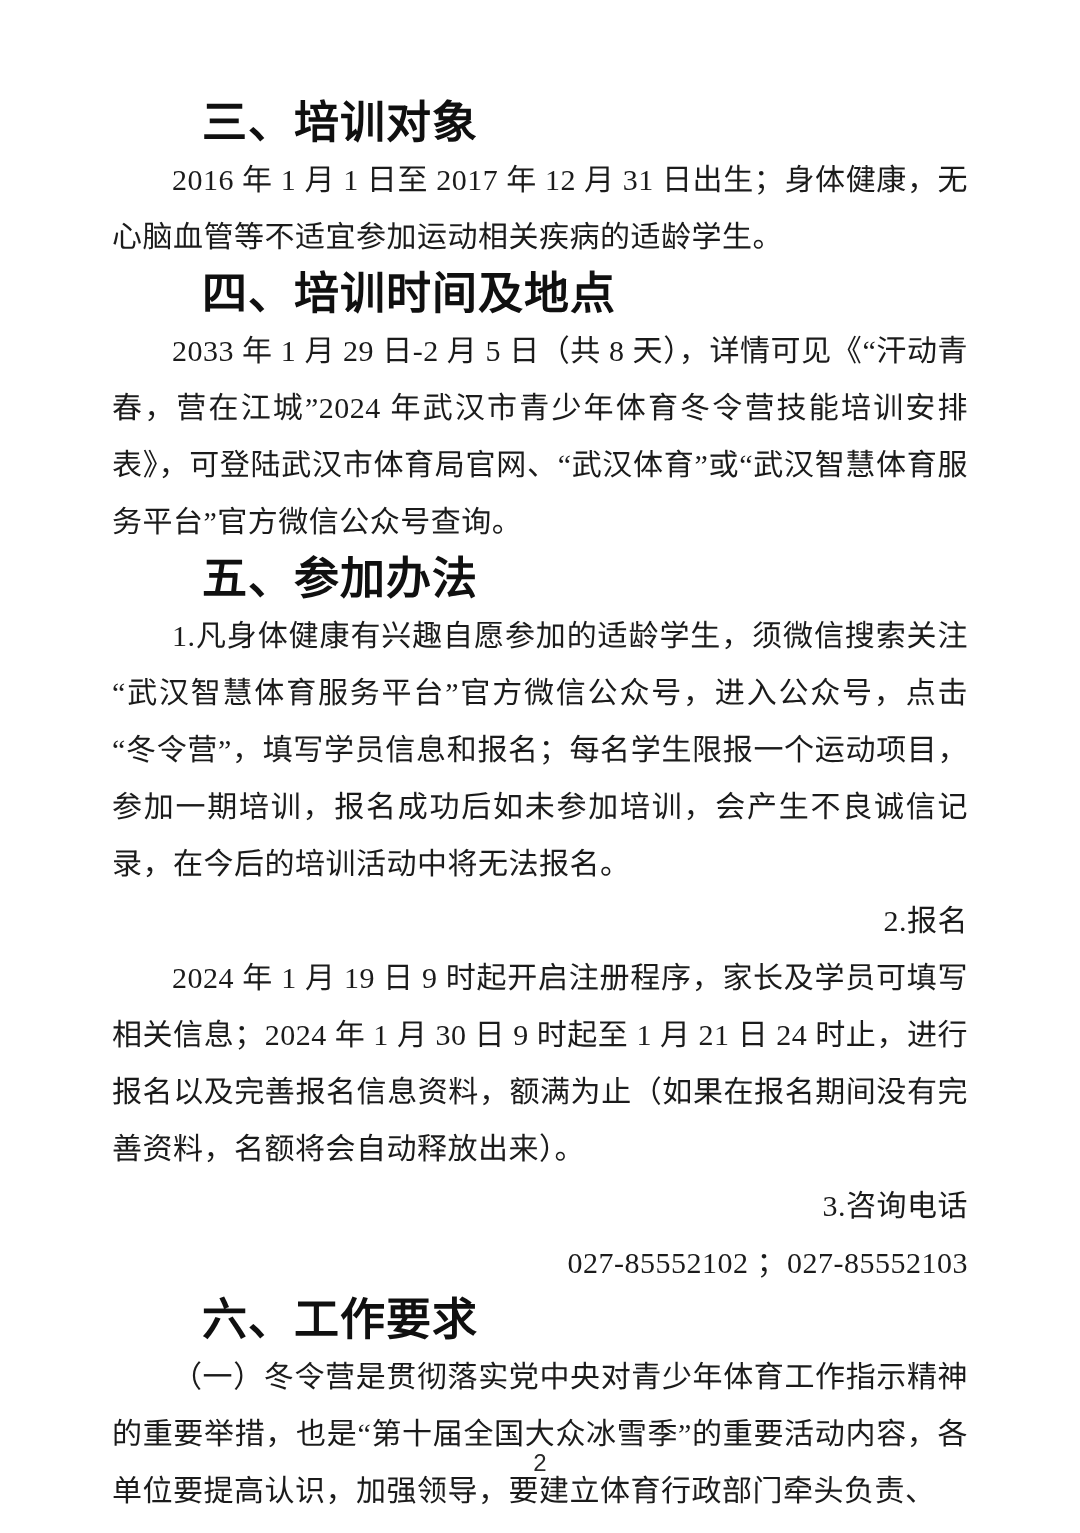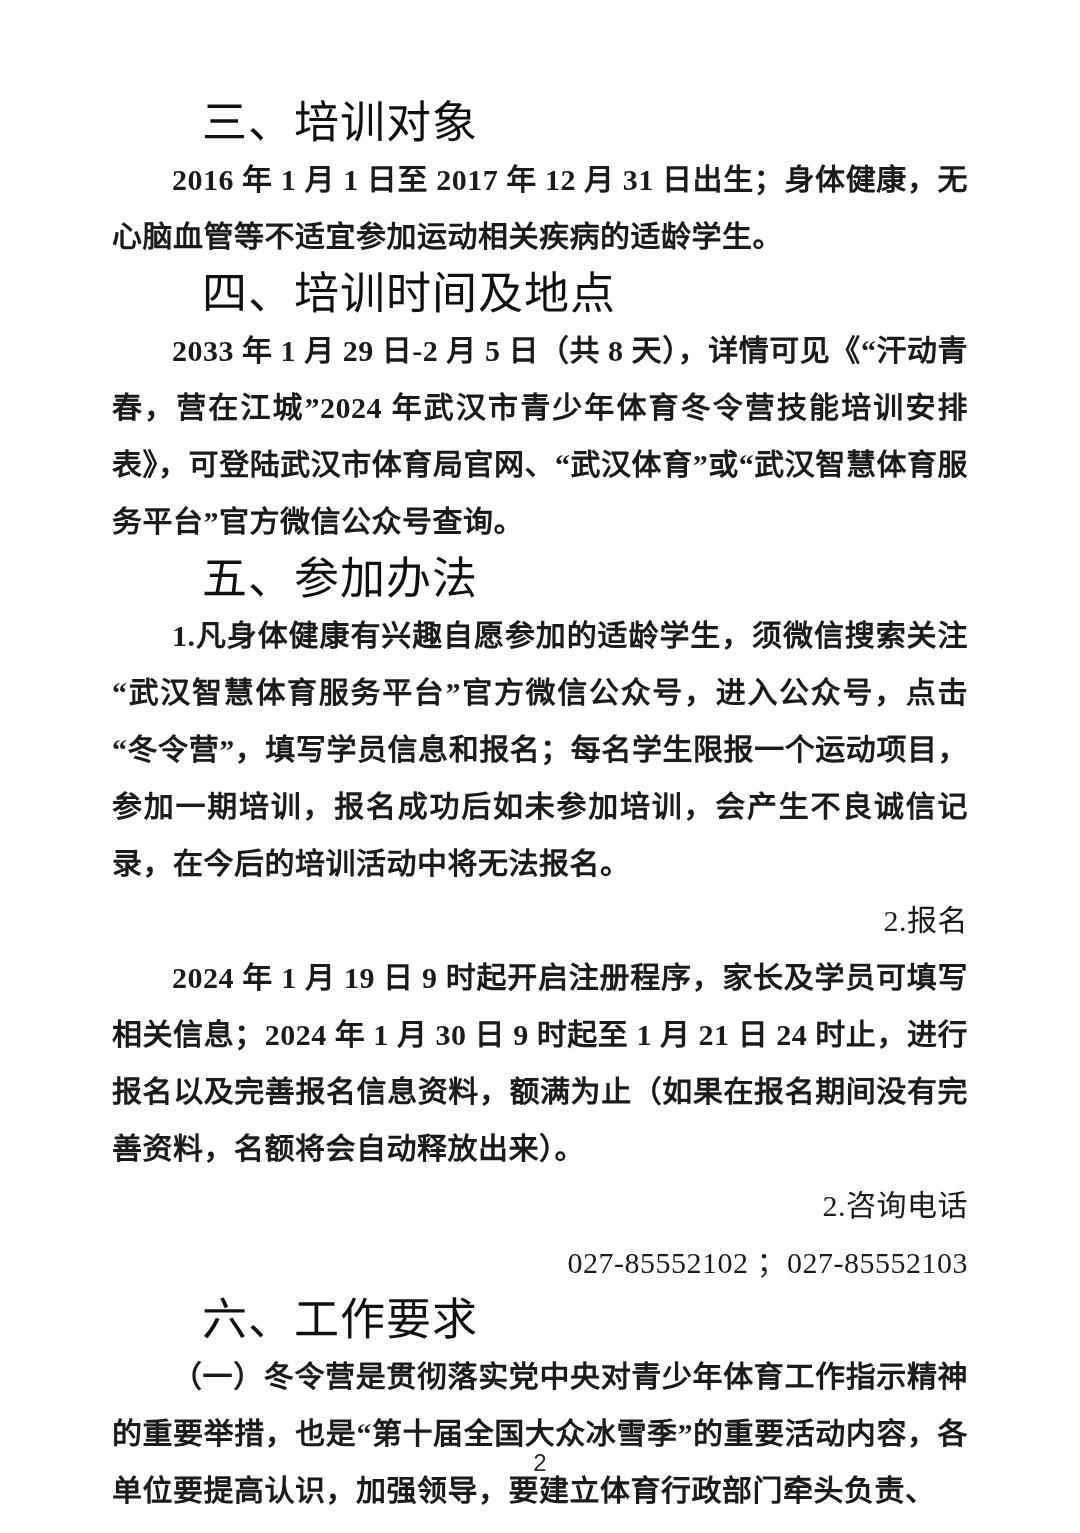--- a/index.html
+++ b/index.html
@@ -19,33 +19,32 @@
     color: #1b1b1b;
     font-family: "Liberation Serif", "DejaVu Serif", serif;
     font-size: 30px;
     line-height: 57px;
   }
   .para {
     margin: 0;
     text-indent: 2em;
     text-align: justify;
     letter-spacing: 0.5px;
-    font-weight: bold;
   }
   .para-short {
     margin: 0;
     text-indent: 2em;
     text-align: right;
     letter-spacing: 0.5px;
   }
   .heading {
     margin: 0;
     text-indent: 2em;
     font-family: "Liberation Sans", "DejaVu Sans", sans-serif;
-    font-weight: 400;
+    font-weight: 700;
     color: #101010;
     letter-spacing: 1px;
   }
   .page-number {
     position: absolute;
     left: 0;
     right: 0;
     bottom: 58px;
     text-align: center;
     font-size: 24px;
@@ -68,21 +67,21 @@
   <p class="para">2033 年 1 月 29 日-2 月 5 日（共 8 天），详情可见《“汗动青春，营在江城”2024 年武汉市青少年体育冬令营技能培训安排表》，可登陆武汉市体育局官网、“武汉体育”或“武汉智慧体育服务平台”官方微信公众号查询。</p>
 
   <h2 class="heading">五、参加办法</h2>
 
   <p class="para">1.凡身体健康有兴趣自愿参加的适龄学生，须微信搜索关注“武汉智慧体育服务平台”官方微信公众号，进入公众号，点击“冬令营”，填写学员信息和报名；每名学生限报一个运动项目，参加一期培训，报名成功后如未参加培训，会产生不良诚信记录，在今后的培训活动中将无法报名。</p>
 
   <p class="para-short">2.报名</p>
 
   <p class="para">2024 年 1 月 19 日 9 时起开启注册程序，家长及学员可填写相关信息；2024 年 1 月 30 日 9 时起至 1 月 21 日 24 时止，进行报名以及完善报名信息资料，额满为止（如果在报名期间没有完善资料，名额将会自动释放出来）。</p>
 
-  <p class="para-short">2.咨询电话</p>
+  <p class="para-short">3.咨询电话</p>
 
   <p class="para-short">027-85552102 ；027-85552103</p>
 
   <h2 class="heading">六、工作要求</h2>
 
   <p class="para">（一）冬令营是贯彻落实党中央对青少年体育工作指示精神的重要举措，也是“第十届全国大众冰雪季”的重要活动内容，各单位要提高认识，加强领导，要建立体育行政部门牵头负责、</p>
 
   <div class="page-number">2</div>
 
 </div>

